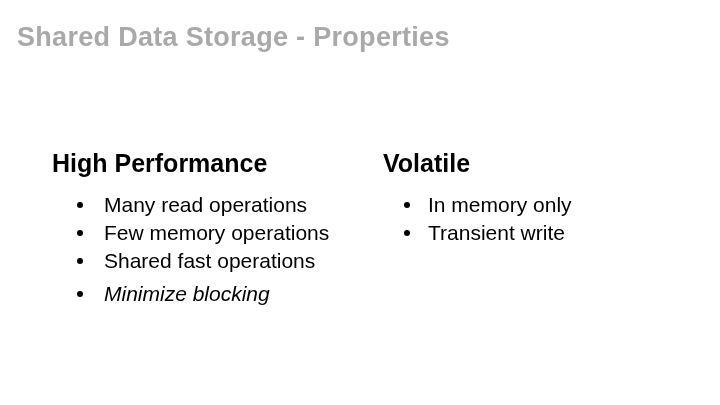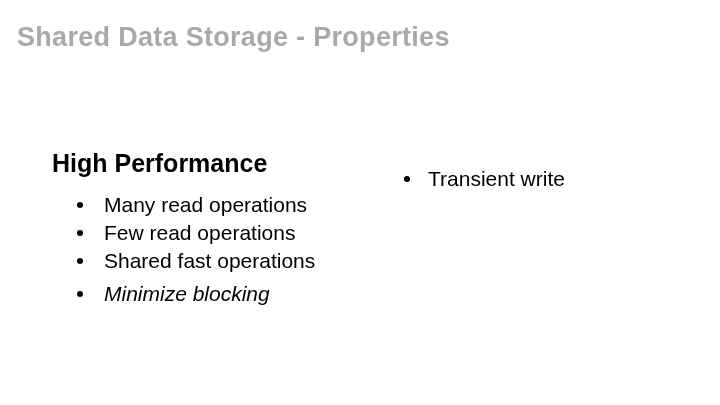--- a/index.html
+++ b/index.html
@@ -75,35 +75,40 @@
 
   <section class="column column-left">
     <h2 class="column-heading">High Performance</h2>
     <ul class="bullet-list">
       <li class="bullet-item">
         <span class="bullet-dot"></span>
         <span>Many read operations</span>
       </li>
       <li class="bullet-item">
         <span class="bullet-dot"></span>
-        <span>Few read operations</span>
+        <span>Few memory operations</span>
       </li>
       <li class="bullet-item">
         <span class="bullet-dot"></span>
         <span>Shared fast operations</span>
       </li>
       <li class="bullet-item spaced">
         <span class="bullet-dot"></span>
         <span>Minimize blocking</span>
       </li>
     </ul>
   </section>
 
   <section class="column column-right">
+    <h2 class="column-heading">Volatile</h2>
     <ul class="bullet-list">
+      <li class="bullet-item">
+        <span class="bullet-dot"></span>
+        <span>In memory only</span>
+      </li>
       <li class="bullet-item">
         <span class="bullet-dot"></span>
         <span>Transient write</span>
       </li>
     </ul>
   </section>
 
 </div>
 
 </body></html>

